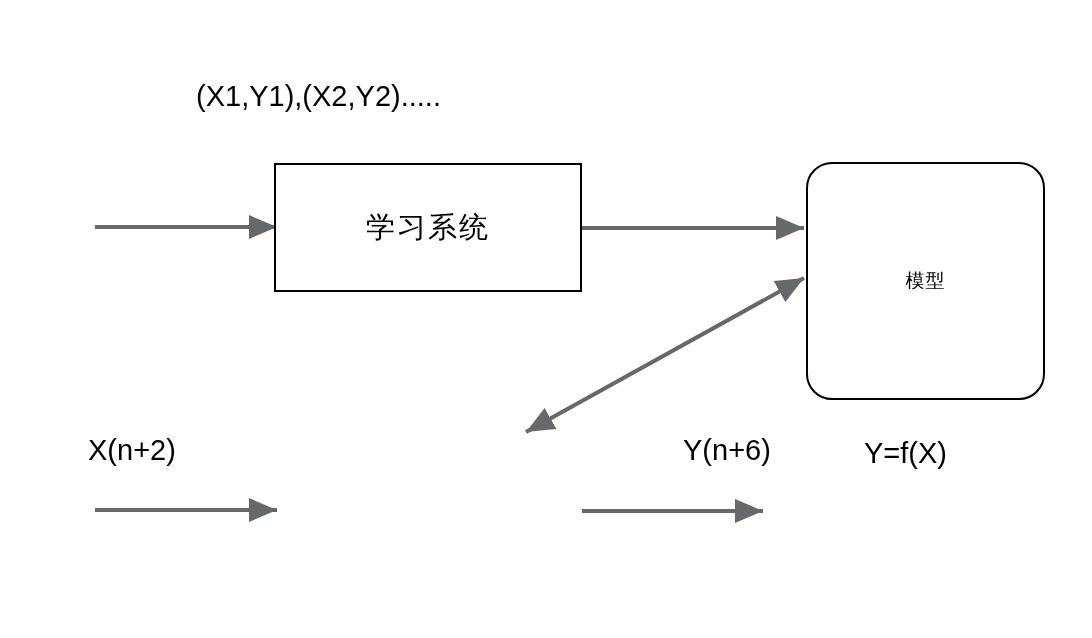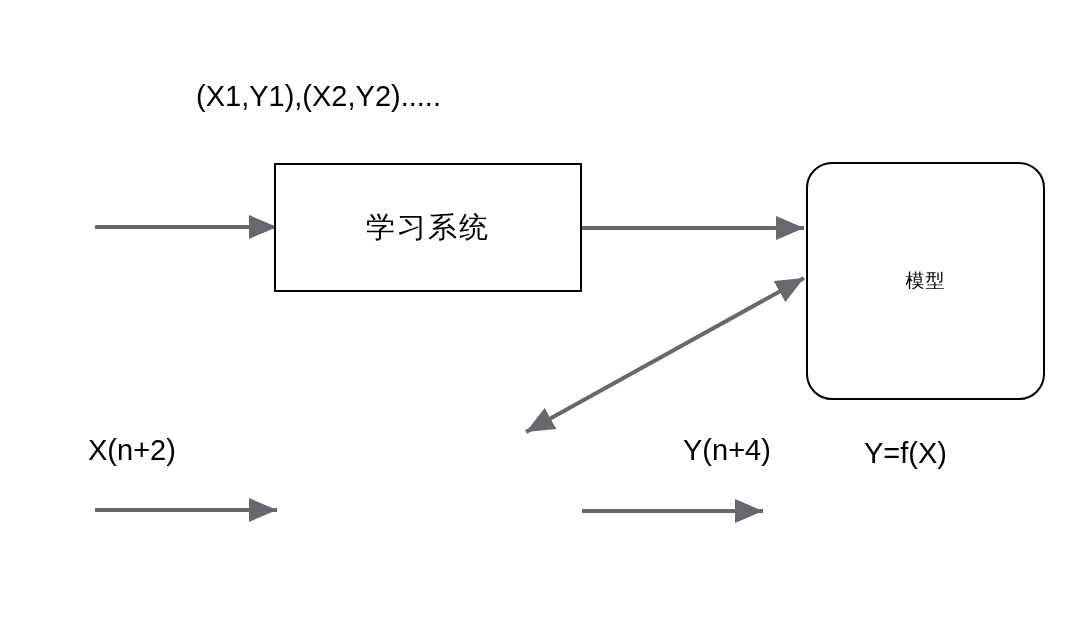--- a/index.html
+++ b/index.html
@@ -98,17 +98,17 @@
     <span>学习系统</span>
   </div>
 
   <div class="node node-model">
     <span>模型</span>
   </div>
 
   <div class="label label-input">X(n+2)</div>
 
 
-  <div class="label label-output">Y(n+4)</div>
+  <div class="label label-output">Y(n+6)</div>
 
   <div class="label label-model-fn">Y=f(X)</div>
 
 </div>
 
 </body></html>

